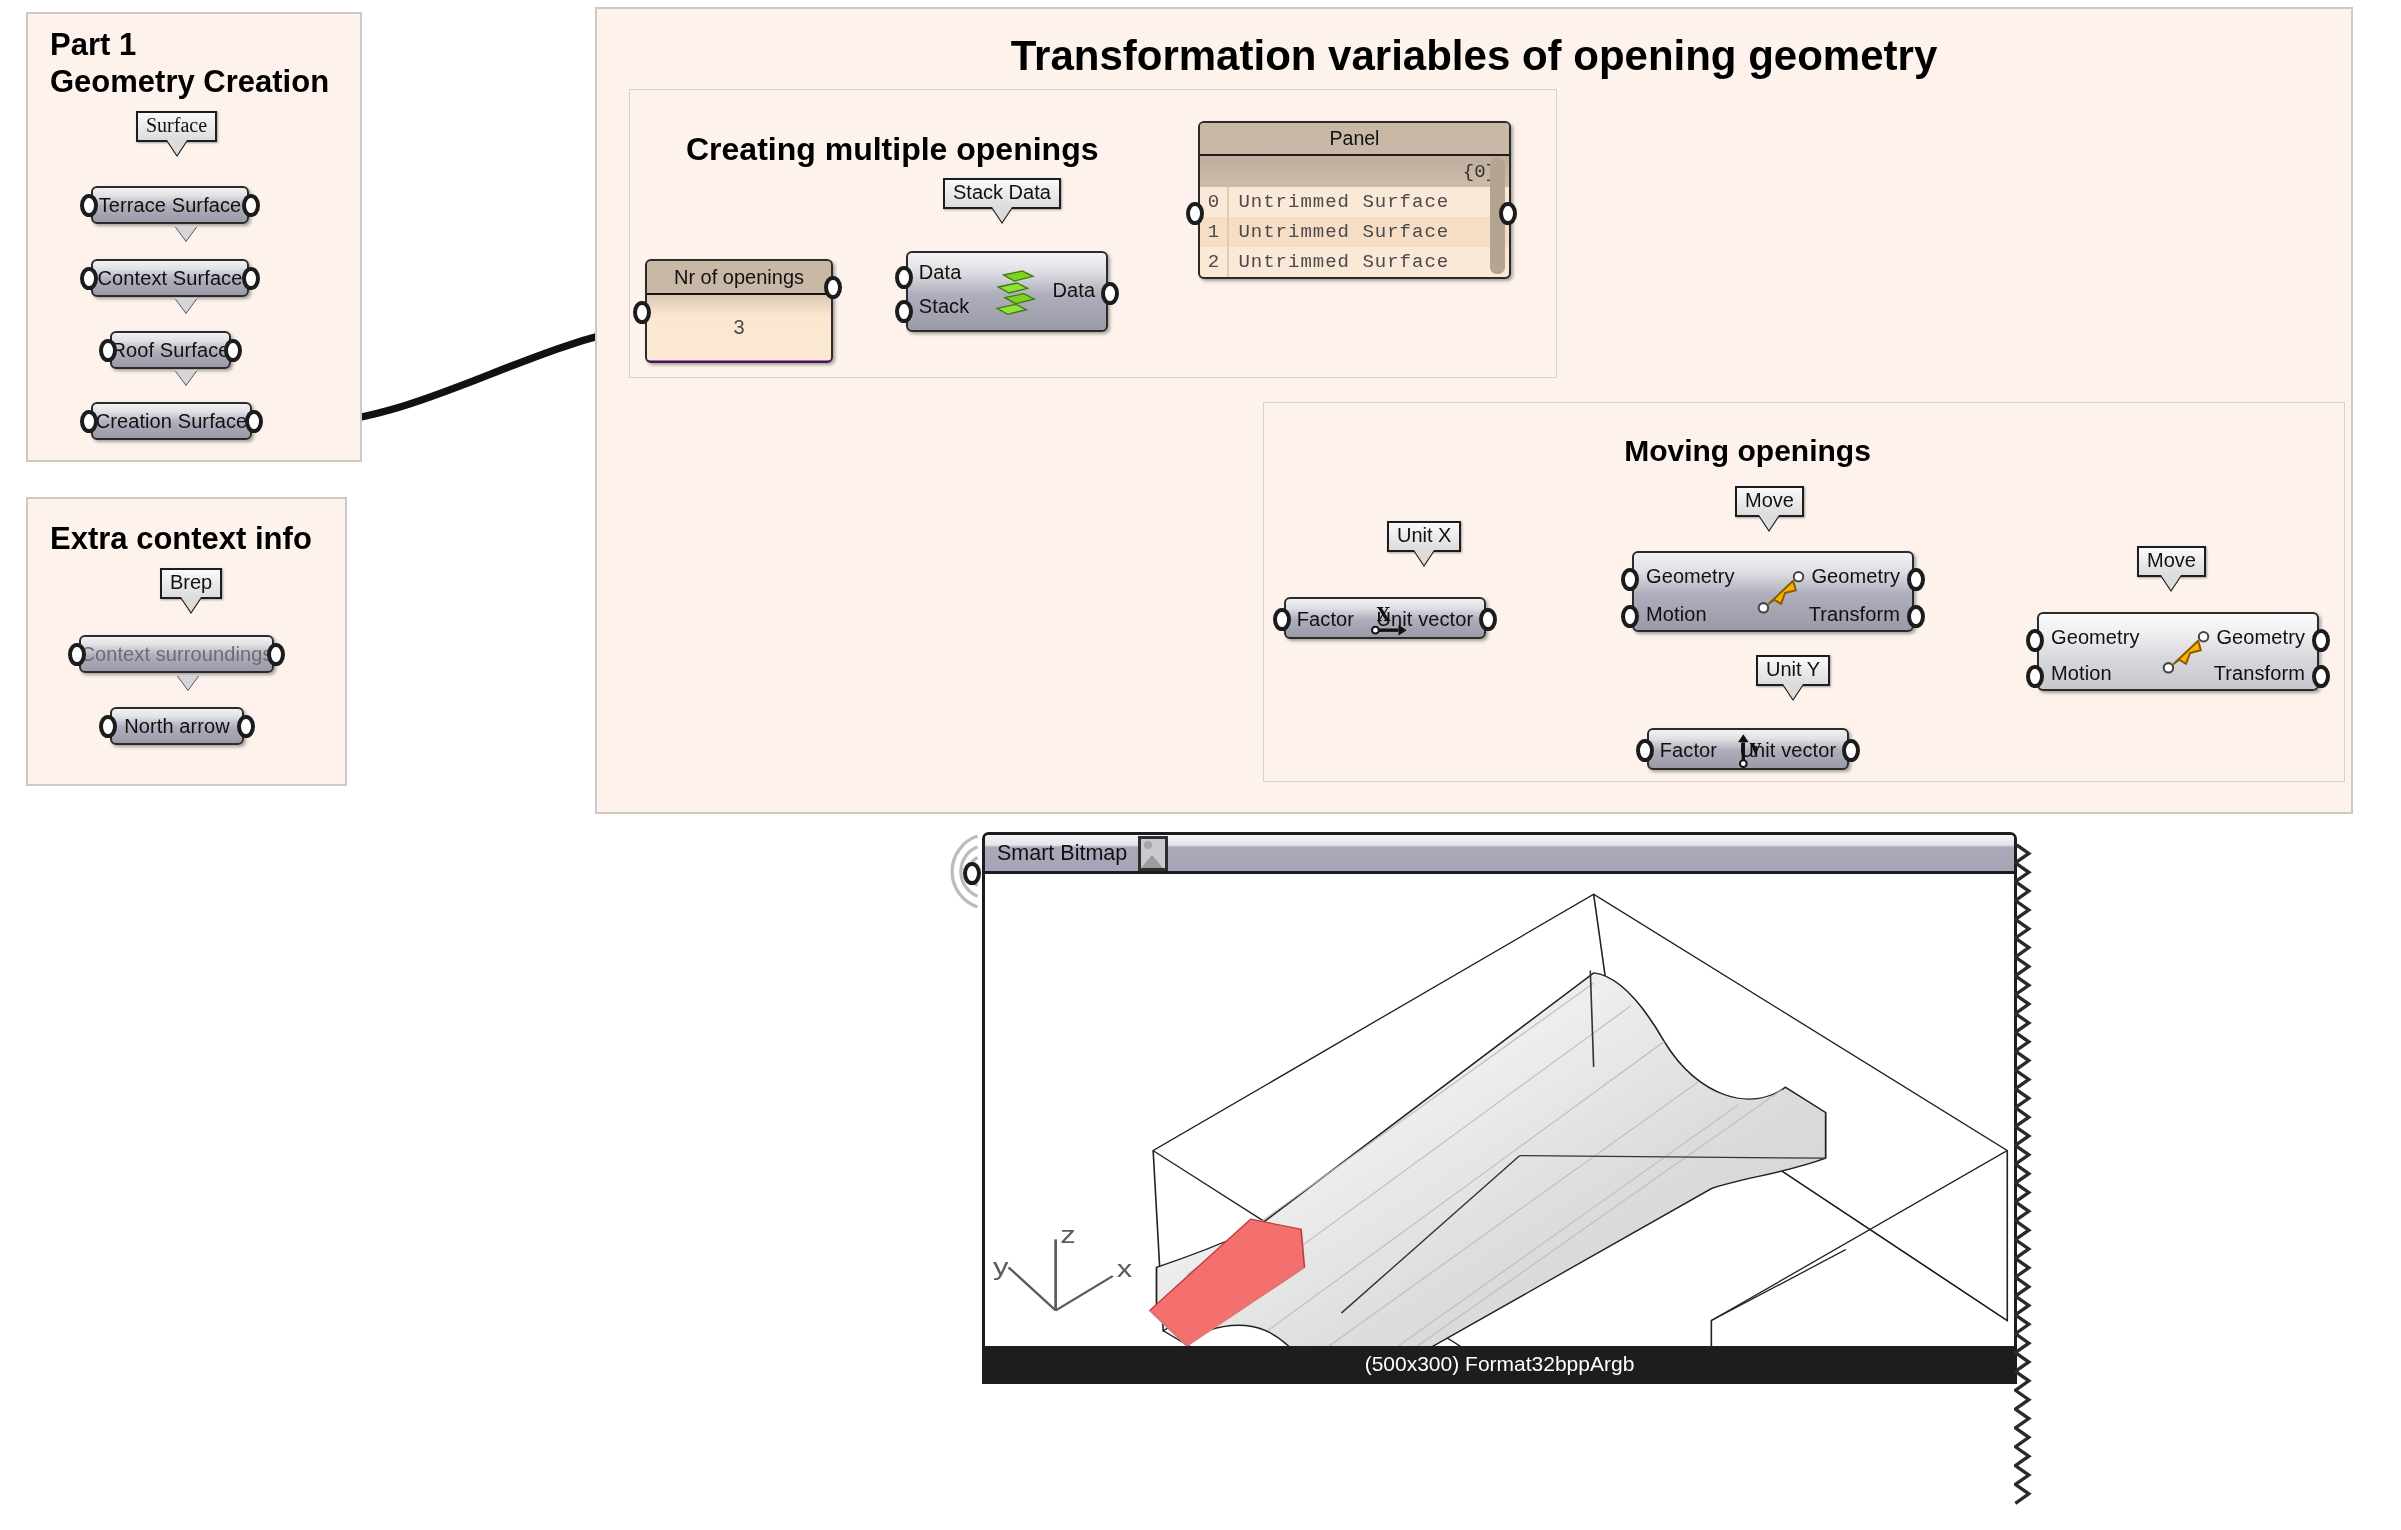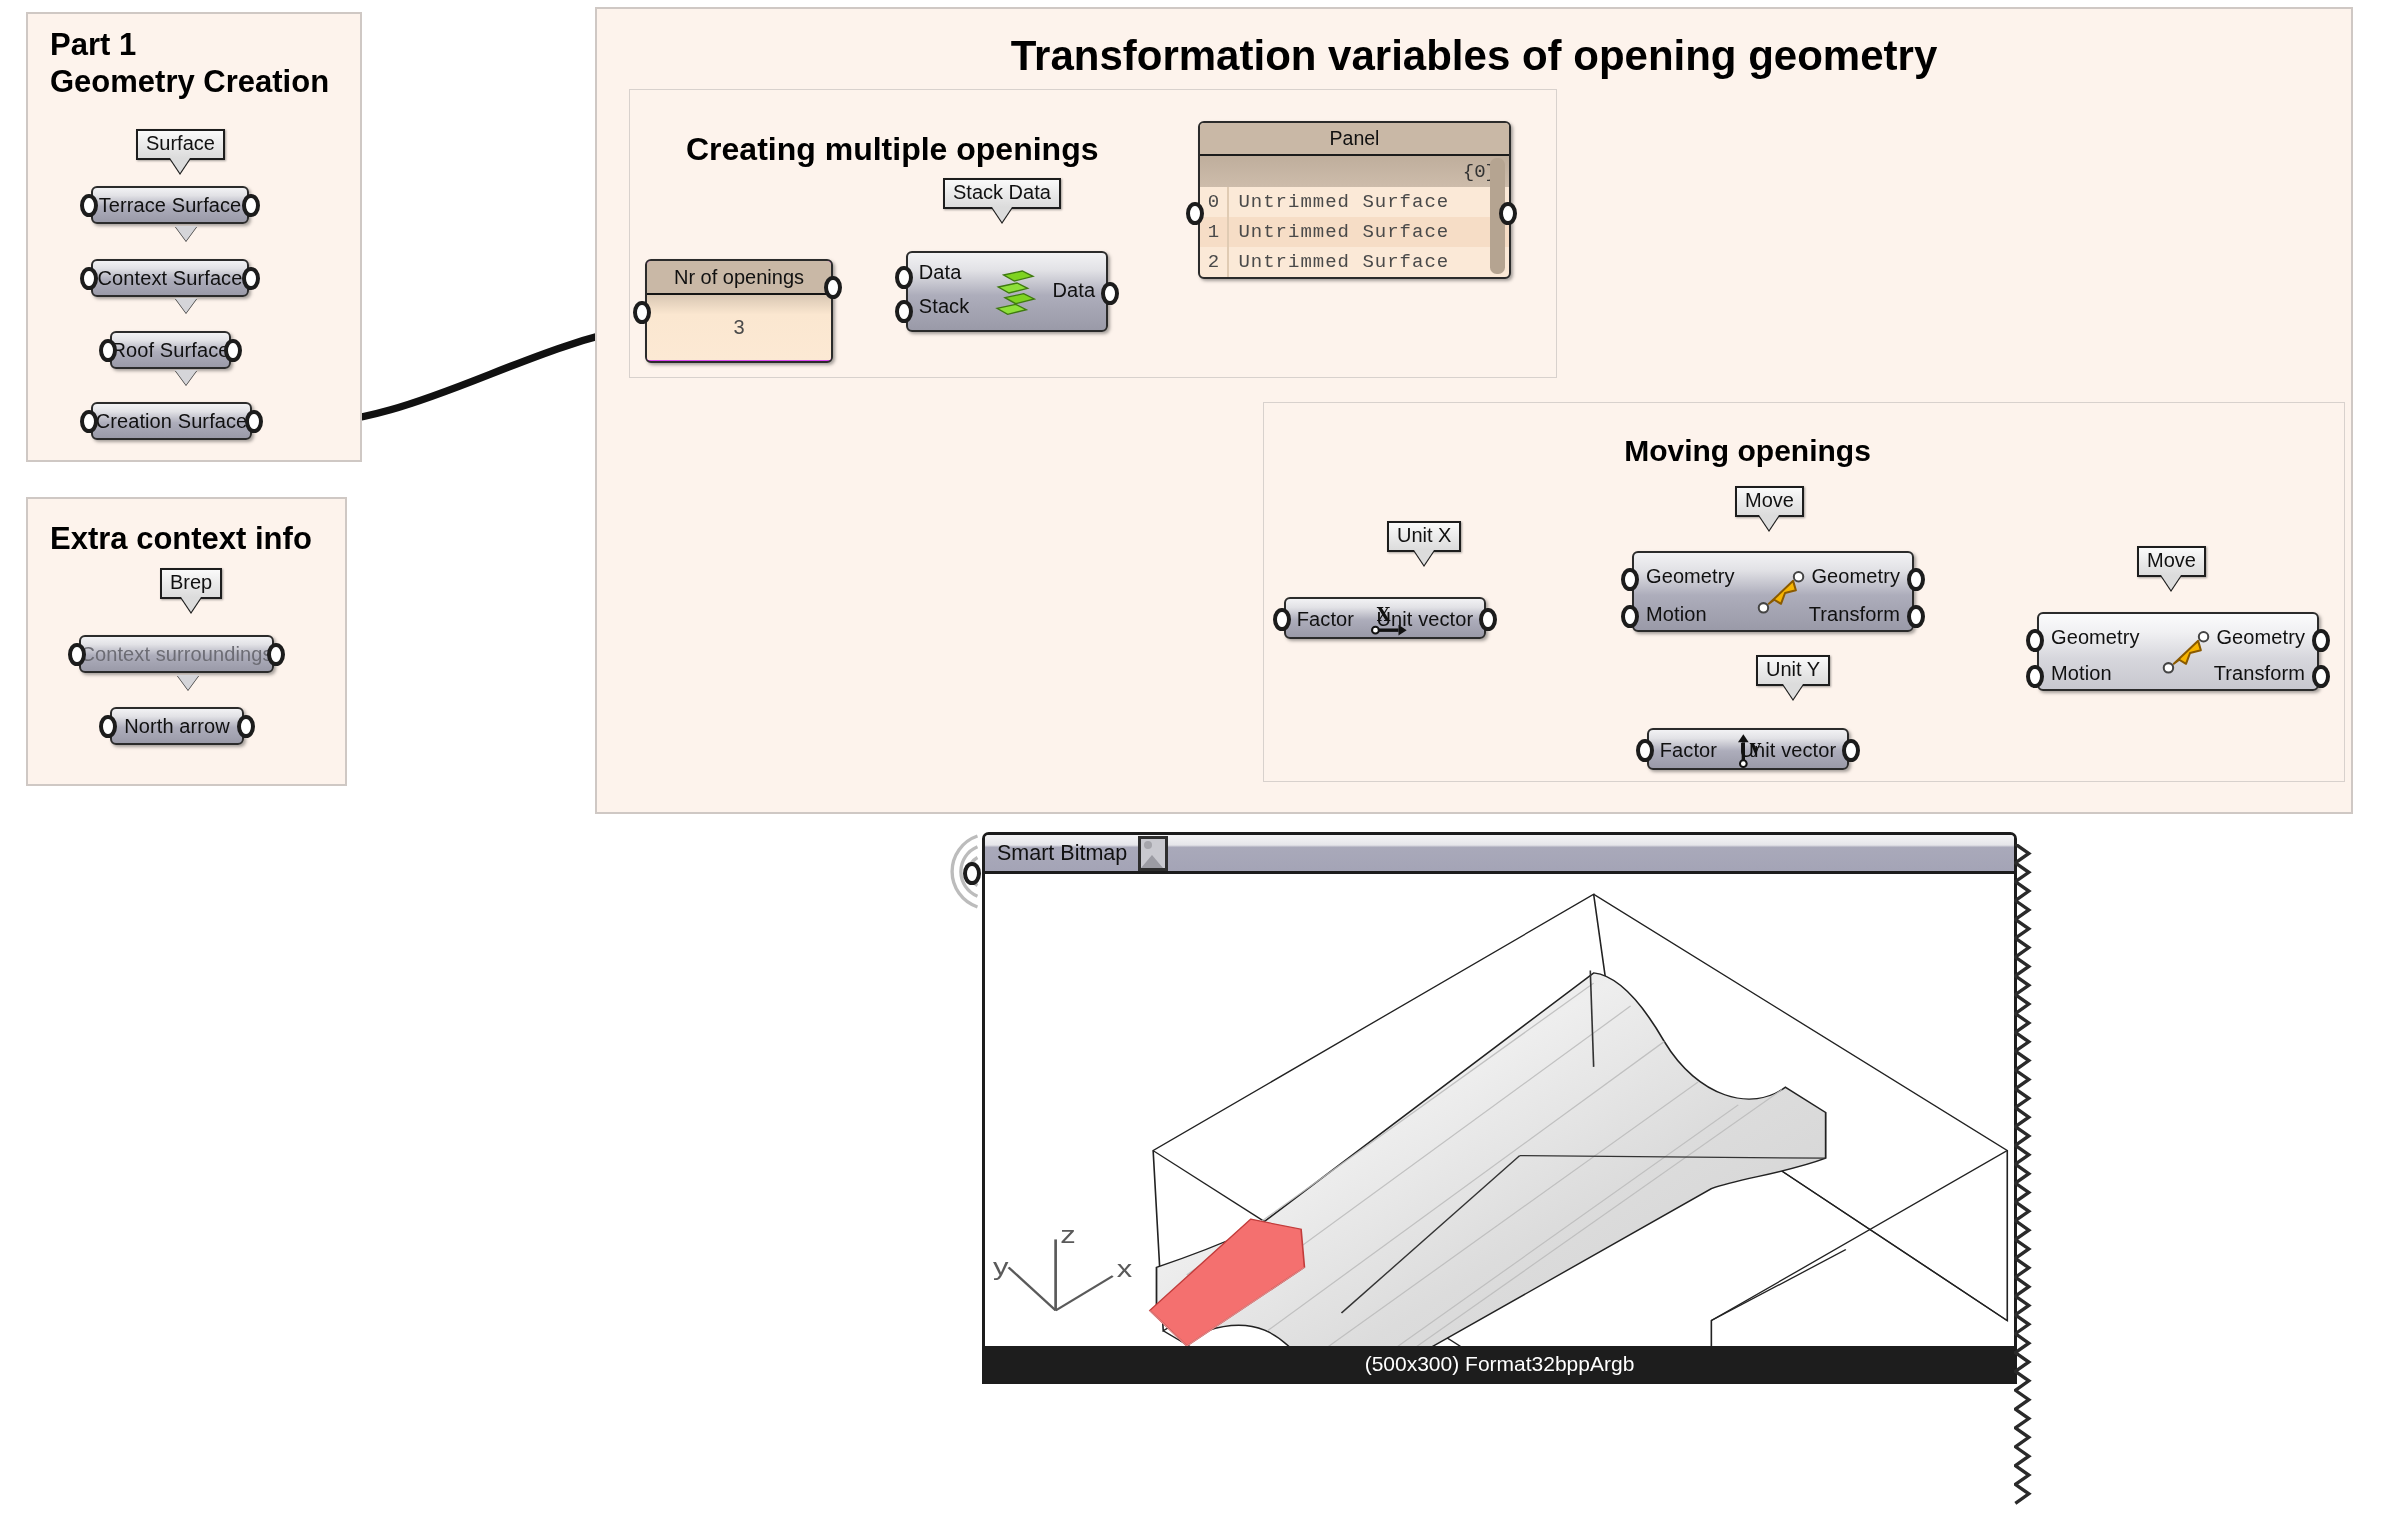--- a/index.html
+++ b/index.html
@@ -111,21 +111,21 @@
   <path d="M 2842 860 C 2926 874 2948 936 3016 948" stroke="#fdf3ec" stroke-width="3.5" fill="none"></path>
 
   <path d="M 2560 1110 C 2700 1110 2900 1080 3016 1010" stroke="#111" stroke-width="13" fill="none"></path>
 </svg>
 
 <div class="group" style="left:25.5px;top:12px;width:336px;height:450px;">
 </div>
 <div class="grp-title" style="left:50px;top:27px;width:282px;text-align:left;font-size:31px;">Part 1</div>
 <div class="grp-title" style="left:50px;top:64px;width:282px;text-align:left;font-size:31px;">Geometry Creation</div>
 
-<div class="balloon" style="left:136px;top:129px;">Surface</div>
+<div class="balloon" style="left:136px;top:111px;font-family:Liberation Serif, serif;">Surface</div>
 
 <div class="comp" style="left:91px;top:186px;width:158px;height:38px;">
   <span class="port left"></span>
   <span class="cap">Terrace Surface</span>
   <span class="port right"></span>
 </div>
 <div class="chev" style="left:175px;top:226px;"></div>
 
 <div class="comp" style="left:91px;top:259px;width:158px;height:38px;">
   <span class="port left"></span>

